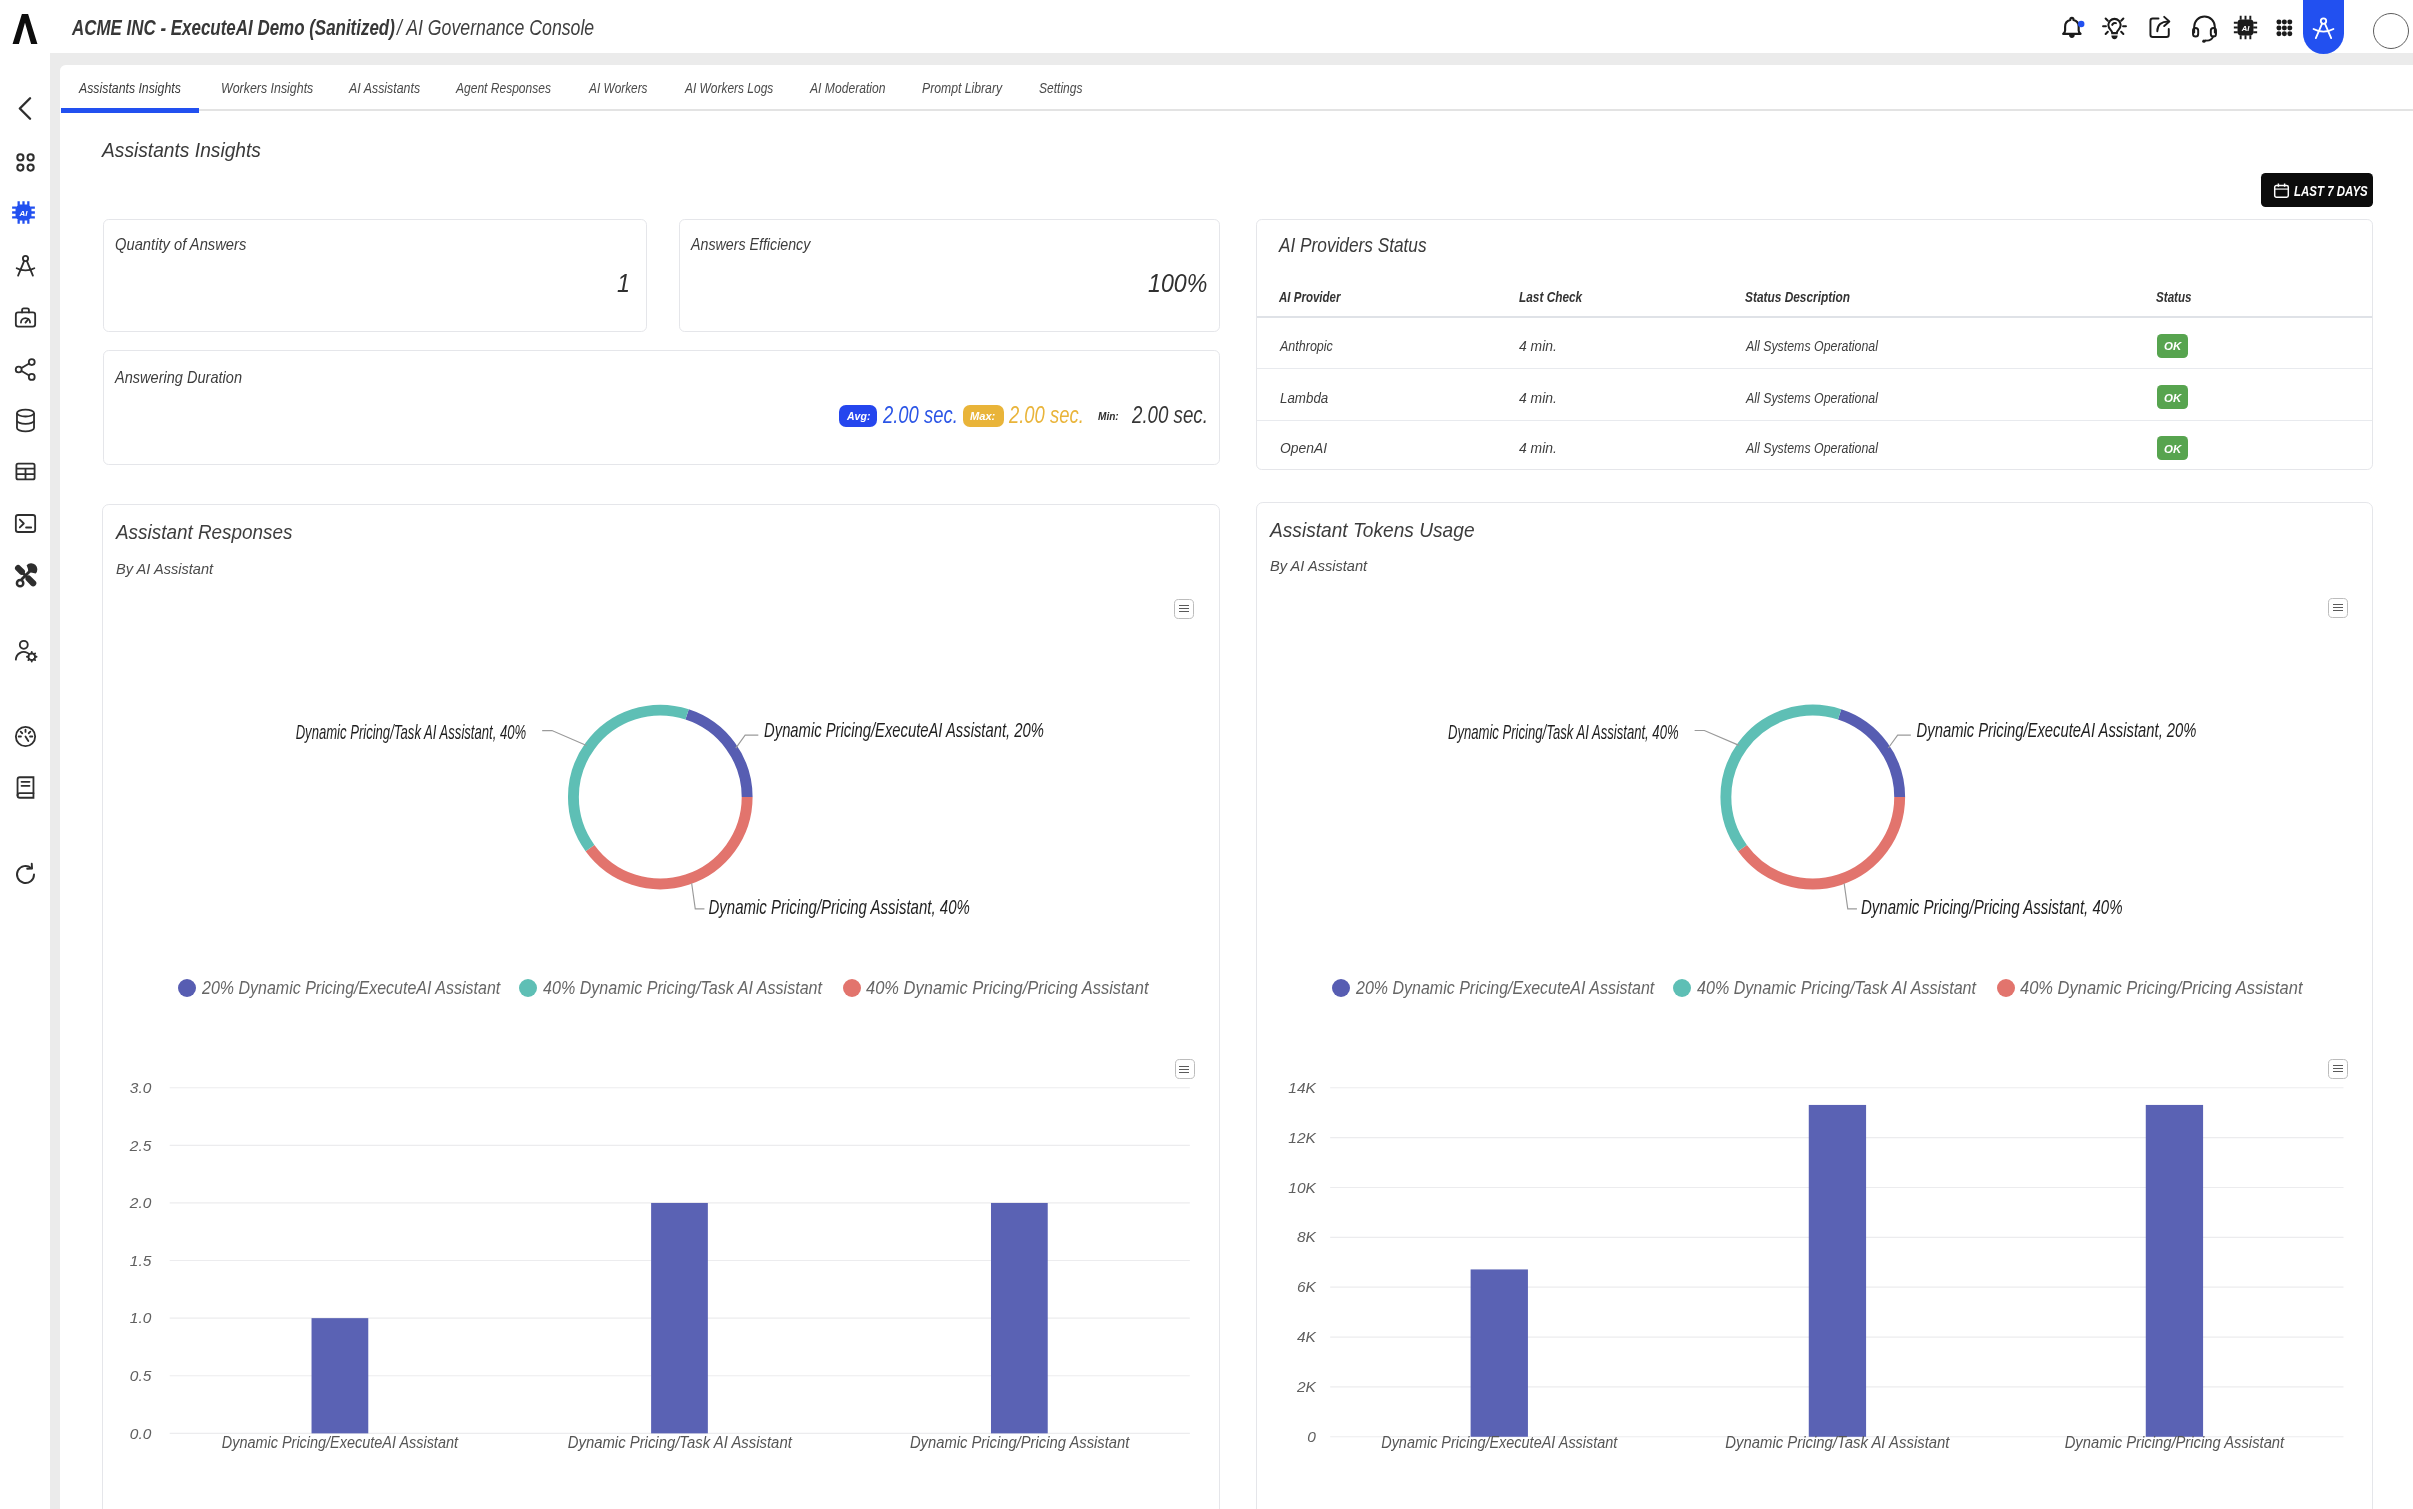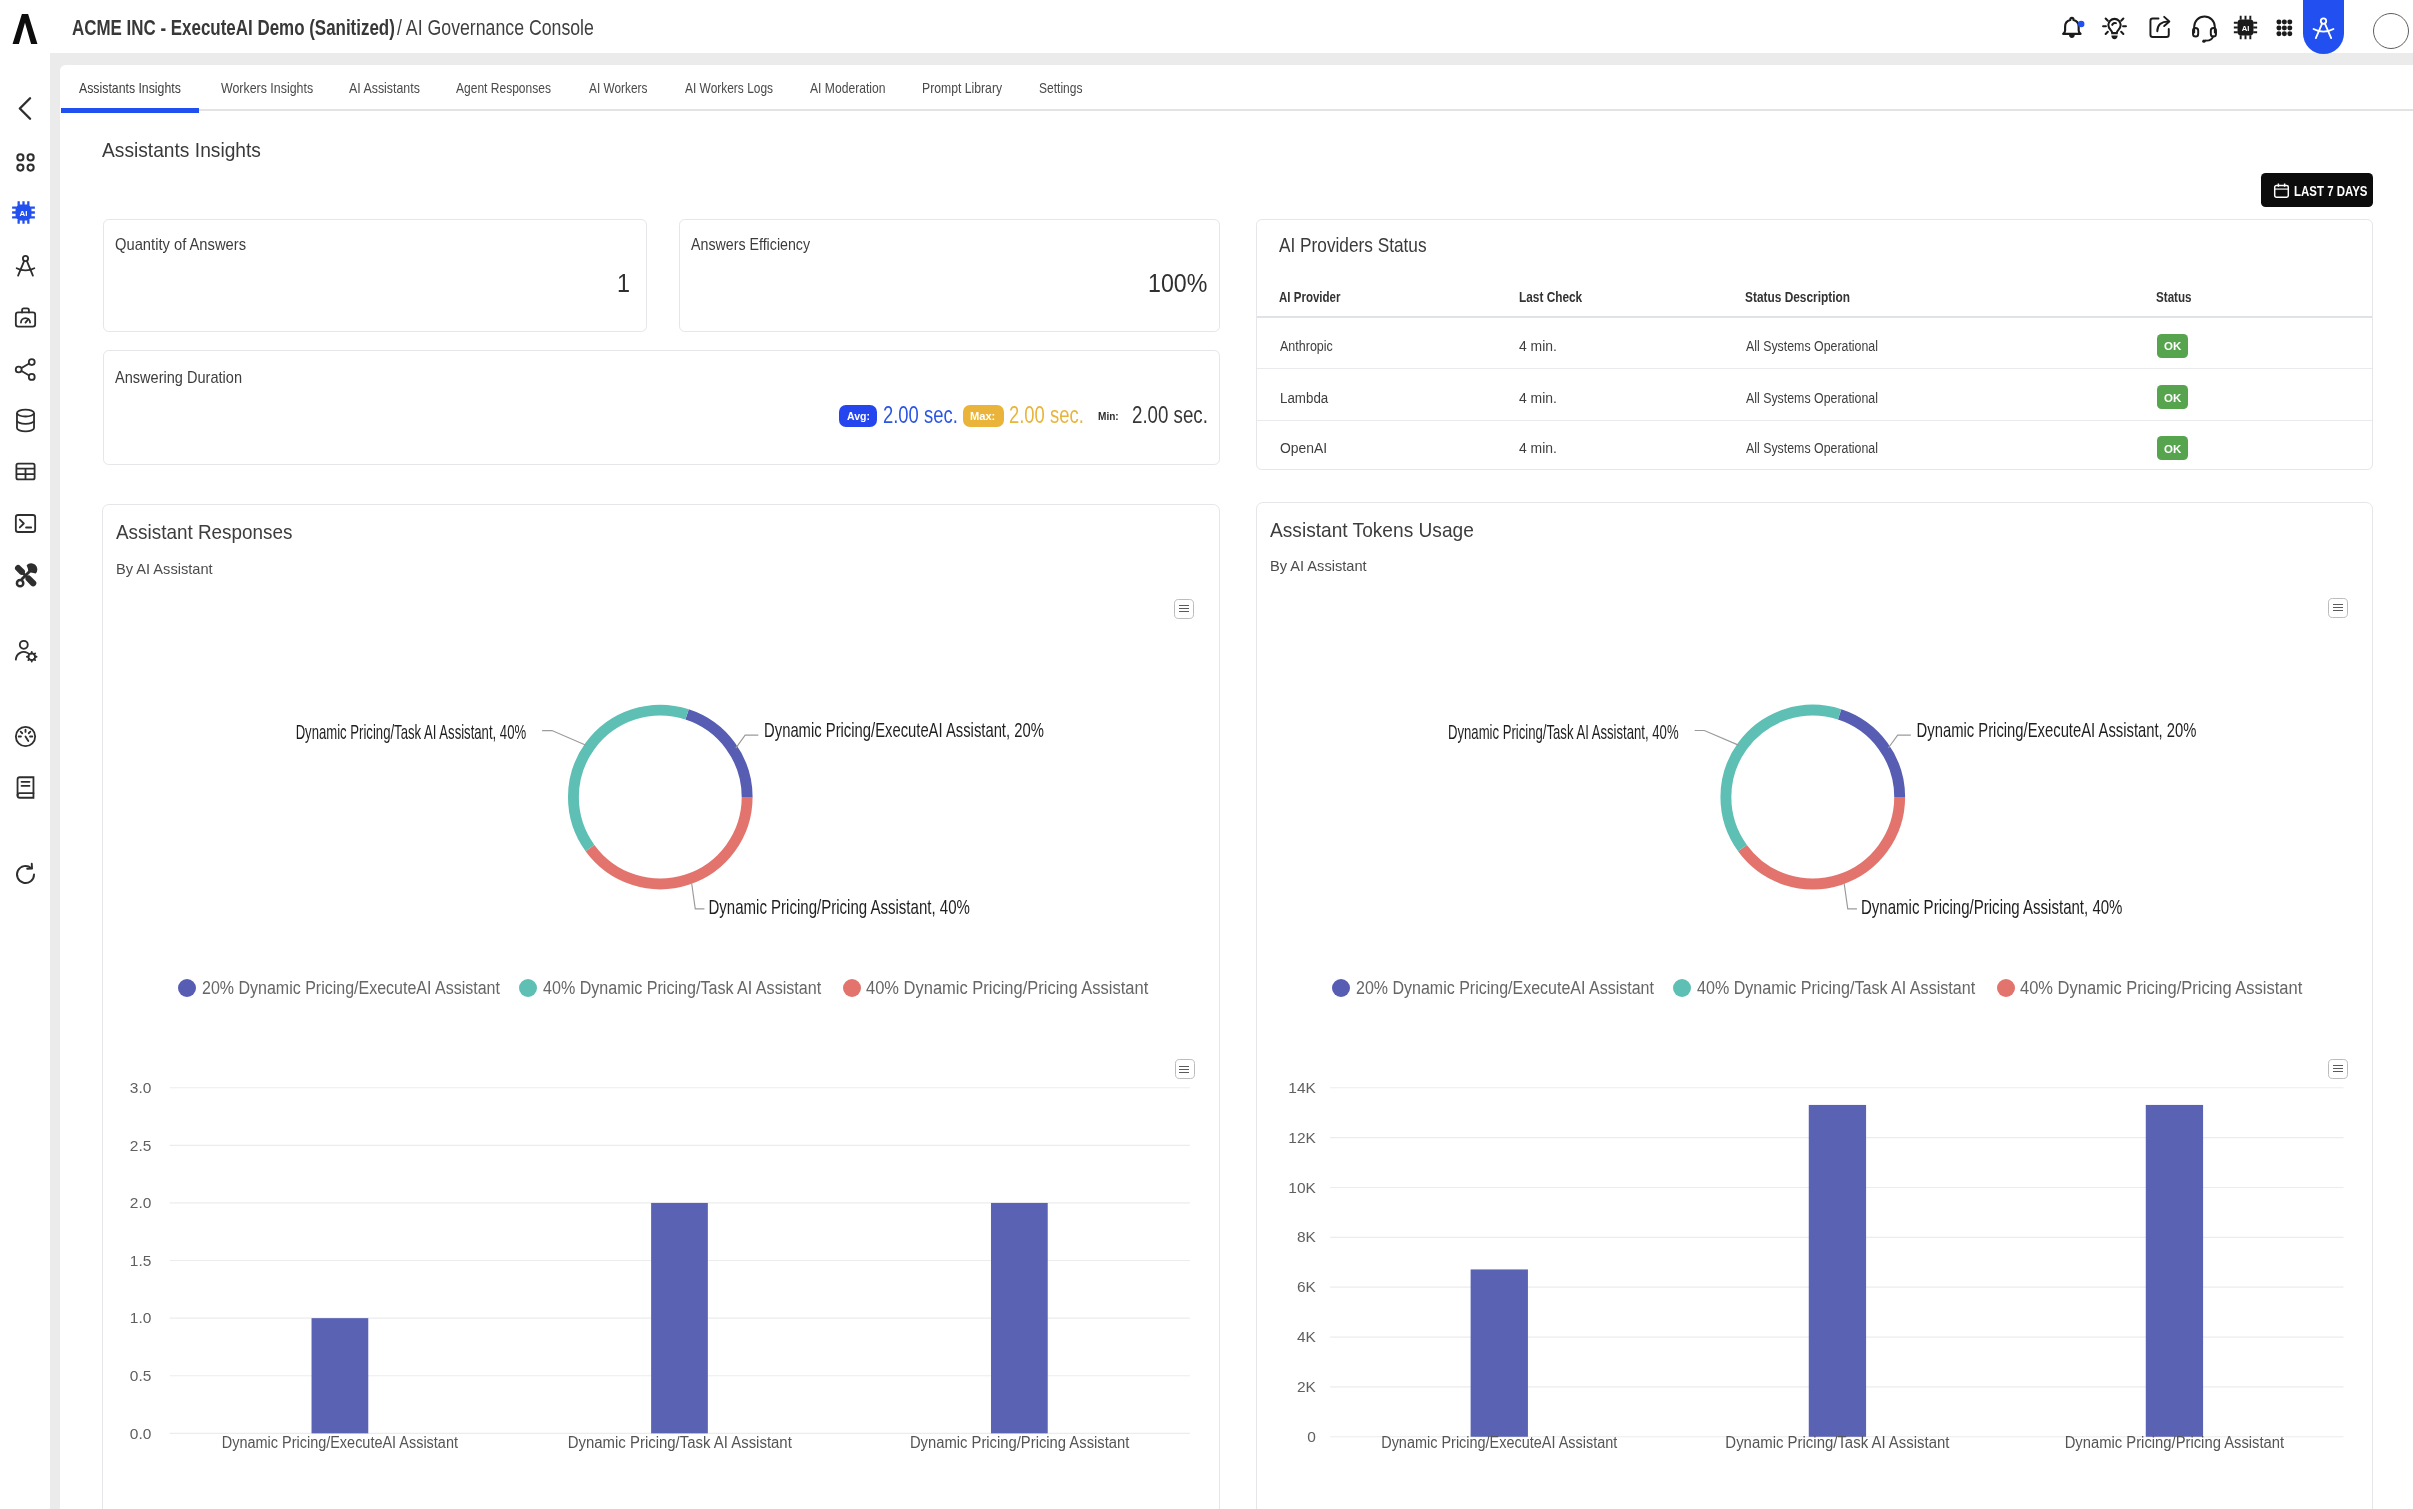--- a/index.html
+++ b/index.html
@@ -1,18 +1,18 @@
 <!DOCTYPE html>
 <html style="font-size:9.2px"><head><meta charset="utf-8"><style>
 *{margin:0;padding:0;box-sizing:border-box;}
 html,body{width:2413px;height:1510px;overflow:hidden;background:#fff;
 font-family:"Liberation Sans",sans-serif;}
 .abs{position:absolute;}
 </style></head><body>
-<div class="abs" style="left:0;top:0;width:2413px;height:1510px;background:#fff;">
+<div class="abs" style="left:0;top:0;width:2413px;height:1510px;background:#fff;font-style:italic;">
 
 <div class="abs" style="left:50px;top:53px;width:2364px;height:1457px;background:#ebebeb;"></div>
 <div class="abs" style="left:60px;top:65px;width:2354px;height:1444px;background:#fff;border-top-left-radius:5.7px;"></div>
 <svg class="abs" style="left:11.5px;top:12.6px;" width="26" height="32" viewBox="0 0 46 55">
 <path d="M1 54 L17.5 1 H28.5 L45 54 H33.8 L23 16.5 L12.2 54 Z" fill="#0d0d0d"></path>
     </svg>
 <div style="position:absolute;left:72px;top:15.5px;font-size:22px;font-weight:700;color:#383838;white-space:nowrap;line-height:1.117;transform:scaleX(0.770);transform-origin:left top;">ACME INC - ExecuteAI Demo (Sanitized)</div>
 <div style="position:absolute;left:397px;top:15.5px;font-size:22px;font-weight:400;color:#3f3f3f;white-space:nowrap;line-height:1.117;transform:scaleX(0.805);transform-origin:left top;">/ AI Governance Console</div>
 <svg class="abs" style="left:2062px;top:12.6px;" width="26" height="30" viewBox="0 0 46 52">
 <path d="M17.5 8 c1.7 0 2.8 1.1 2.8 2.8 v1 c5.6 1.2 9.2 5.8 9.2 11.9 v6.8 c0 2.9 1.4 4.4 3.4 6 H2.1 c2 -1.6 3.4 -3.1 3.4 -6 v-6.8 c0 -6.1 3.6 -10.7 9.2 -11.9 v-1 c0 -1.7 1.1 -2.8 2.8 -2.8 z" fill="none" stroke="#1b1b1b" stroke-width="3.8" stroke-linejoin="round"></path>

